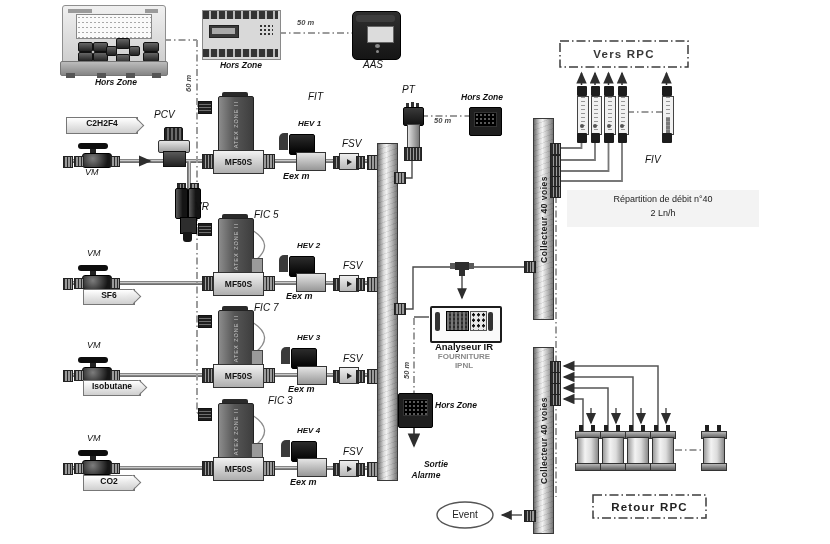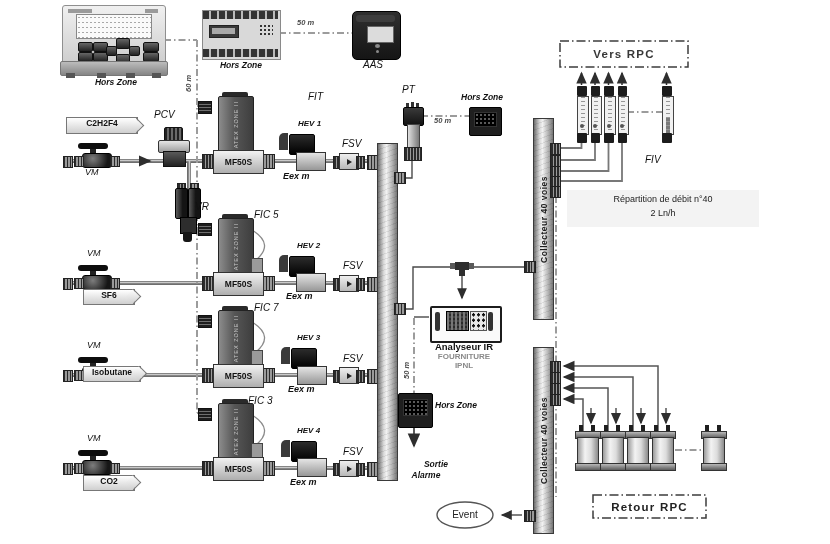--- a/index.html
+++ b/index.html
@@ -275,21 +275,21 @@
   <div class="fit" style="left:367px;top:277px;width:9px;height:13px;"></div>
   <div class="lbl" style="left:343px;top:261px;">FSV</div>
 
   <div class="vmhandle" style="left:78px;top:357px;width:30px;height:6px;"></div>
   <div class="vmstem" style="left:90px;top:363px;width:6px;height:5px;"></div>
   <div class="vmbody" style="left:82px;top:367px;width:28px;height:13px;"></div>
   <div class="fit" style="left:63px;top:370px;width:8px;height:10px;"></div>
   <div class="fit" style="left:74px;top:370px;width:8px;height:9px;"></div>
   <div class="fit" style="left:110px;top:370px;width:8px;height:9px;"></div>
   <div class="lbl vm" style="left:87px;top:341px;">VM</div>
-  <div class="gasbox" style="left:83px;top:366px;width:56px;height:14px;">
+  <div class="gasbox" style="left:83px;top:380px;width:56px;height:14px;">
       <span>Isobutane</span>
       <span class="gastip" style="left:50px;top:1px;"></span>
     </div>
 
   <div class="plug" style="left:198px;top:315px;width:12px;height:11px;"></div>
   <div class="captop" style="left:222px;top:306px;width:26px;height:6px;"></div>
   <div class="mbody" style="left:218px;top:310px;width:34px;height:56px;">
       <span class="vert">ATEX ZONE II</span>
     </div>
   <div class="abs" style="left:251px;top:350px;width:10px;height:14px;background:#9a9a9a;border:1px solid #444;"></div>
@@ -330,21 +330,21 @@
   <div class="captop" style="left:222px;top:399px;width:26px;height:6px;"></div>
   <div class="mbody" style="left:218px;top:403px;width:34px;height:56px;">
       <span class="vert">ATEX ZONE II</span>
     </div>
   <div class="abs" style="left:251px;top:443px;width:10px;height:14px;background:#9a9a9a;border:1px solid #444;"></div>
   <div class="fit" style="left:202px;top:461px;width:11px;height:13px;"></div>
   <div class="fit" style="left:262px;top:461px;width:11px;height:13px;"></div>
   <div class="mbase" style="left:213px;top:457px;width:49px;height:22px;">
       <span>MF50S</span>
     </div>
-  <div class="lbl" style="left:248px;top:396px;">FIC 3</div>
+  <div class="lbl" style="left:268px;top:396px;">FIC 3</div>
 
   <div class="elbow" style="left:281px;top:440px;width:9px;height:17px;"></div>
   <div class="coil" style="left:291px;top:441px;width:24px;height:19px;"></div>
   <div class="hevbase" style="left:297px;top:458px;width:28px;height:17px;"></div>
   <div class="lbl sm" style="left:297px;top:427px;">HEV 4</div>
   <div class="lbl eex" style="left:290px;top:478px;">Eex m</div>
 
   <div class="fit" style="left:333px;top:463px;width:7px;height:11px;"></div>
   <div class="fsvmid" style="left:339px;top:460px;width:18px;height:15px;">
       <span class="tri-r"></span>

